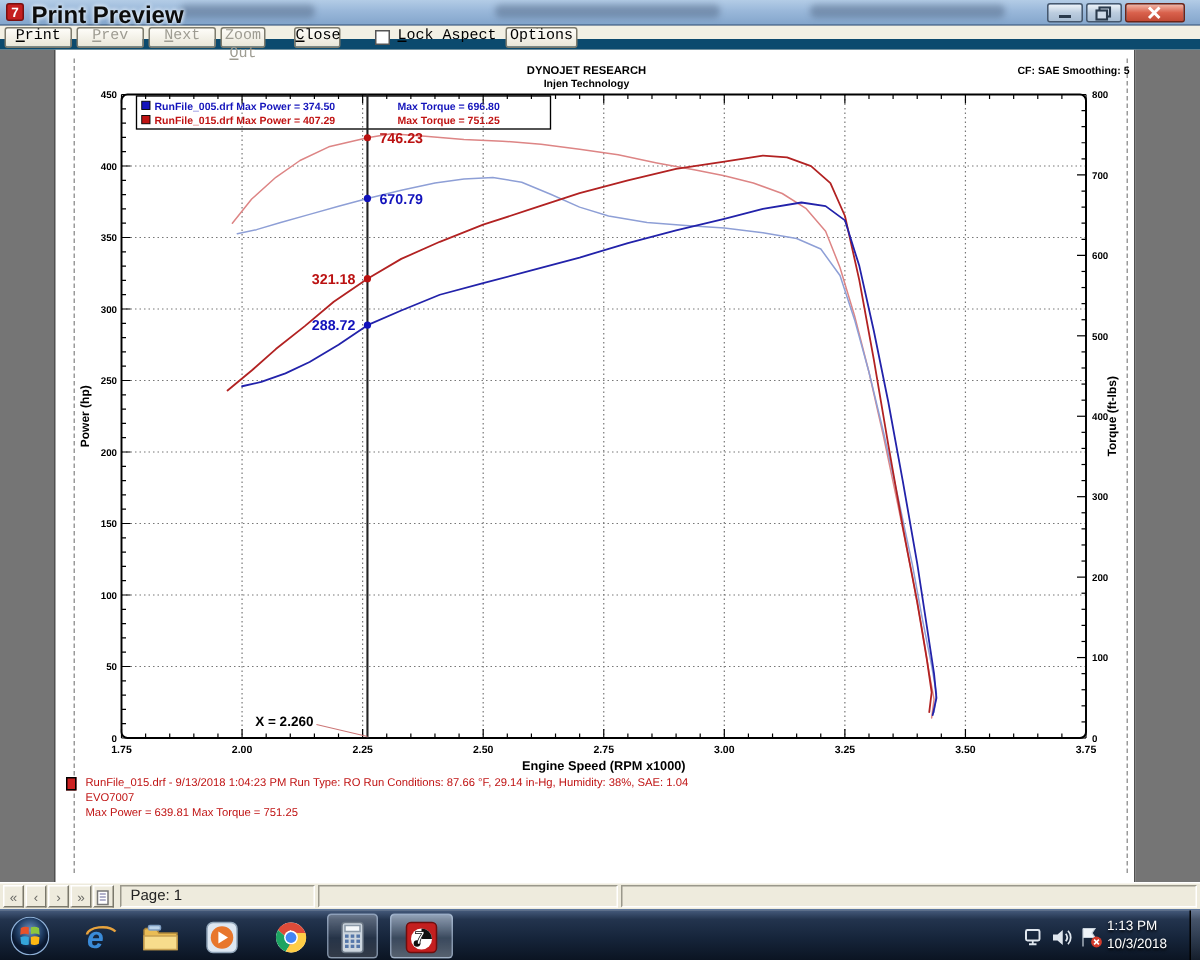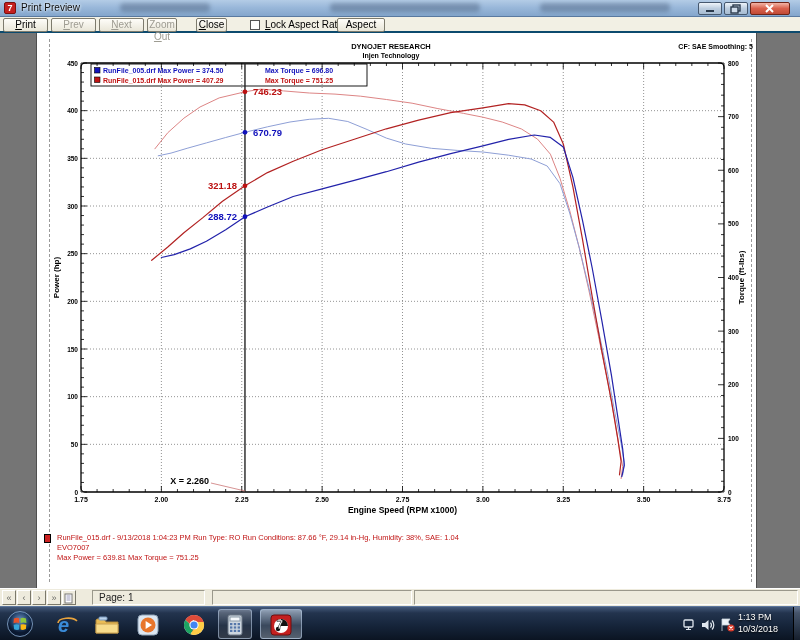--- a/index.html
+++ b/index.html
@@ -7,51 +7,51 @@
   *{box-sizing:border-box;}
   
   #titlebar{position:absolute;left:0;top:0;width:800px;height:17px;
     background:linear-gradient(180deg,#b3cce6 0%,#9ab8da 45%,#84a6cc 100%);
     border-bottom:1px solid #5a7aa0;z-index:30;}
   .tb-smudge{position:absolute;top:3px;height:9px;border-radius:4px;
     background:rgba(35,52,80,.30);filter:blur(2px);}
   #title-icon{position:absolute;left:4px;top:2px;width:12px;height:12px;border-radius:2px;
     background:#c41f1f;border:1px solid #7a0f0f;color:#fff;font-size:9px;font-weight:bold;
     text-align:center;line-height:11px;}
-  #title-text{position:absolute;left:21px;top:2px;font-size:10px;font-weight:normal;color:#0d0d0d;
+  #title-text{position:absolute;left:21px;top:2px;font-size:16px;font-weight:bold;color:#0d0d0d;
     text-shadow:0 0 3px #e8f1fa,0 0 3px #e8f1fa;}
   .capbtn{position:absolute;top:2px;height:13px;border:1px solid #46586e;border-radius:2px;
     background:linear-gradient(#eef4fa,#bccddf 50%,#a7bcd2);}
   .capbtn svg{display:block;margin:auto;}
   #btn-min{right:78px;width:24px;}
   #btn-restore{right:52px;width:24px;}
   #btn-close{right:10px;width:40px;background:linear-gradient(#f2b5a6,#d9614c 50%,#c14a36);
     border-color:#6e2417;}
   
   #toolbar{position:absolute;left:0;top:17px;width:800px;height:16px;background:#f2f0e4;
-    border-bottom:2px solid #0c4a6e;z-index:25;}
+    border-bottom:7px solid #0c4a6e;z-index:25;font-family:Liberation Mono, monospace;}
   .tbtn{position:absolute;top:1px;height:14px;border:1px solid #7d7b6d;border-radius:2px;
     background:linear-gradient(#fefdf9,#e9e6d8);font-size:10px;color:#000;text-align:center;
     line-height:12px;}
   .tbtn.disabled{color:#9e9c92;}
   #chk-lock{position:absolute;left:250px;top:3px;width:10px;height:10px;background:#fff;
     border:1px solid #555;}
   #chk-label{position:absolute;left:265px;top:2px;font-size:10px;color:#000;}
   
   #preview{position:absolute;left:0;top:33px;width:800px;height:601px;background:#757575;}
   #page{position:absolute;left:36px;top:0;width:721px;height:555px;background:#fff;
     border-left:1px solid #4f4f4f;border-right:1px solid #4f4f4f;}
   .margin-dash{position:absolute;top:6px;height:543px;width:0;border-left:1px dashed #9a9a9a;}
   #chart-svg{position:absolute;left:0;top:0;}
   
   #runinfo{position:absolute;left:7px;top:484px;font-size:7.5px;line-height:10px;}
   .runblock{position:relative;padding-left:13px;margin-bottom:3px;white-space:nowrap;}
   .runblock .sq{position:absolute;left:0;top:1px;width:7px;height:9px;border:1px solid #000;}
   .run-blue{color:#1414bb;}  .run-blue .sq{background:#2222cc;}
-  .run-red{color:#c01414;margin-top:16px;}   .run-red .sq{background:#cc2222;}
+  .run-red{color:#c01414;}   .run-red .sq{background:#cc2222;}
   
   #statusbar{position:absolute;left:0;top:588px;width:800px;height:18px;background:#eeebdd;
     border-top:1px solid #fff;}
   .navbtn{position:absolute;top:1px;width:14px;height:15px;background:#eeebdd;
     border:1px solid;border-color:#fff #7a786b #7a786b #fff;font-size:9px;color:#6b6b66;
     text-align:center;line-height:14px;}
   .spanel{position:absolute;top:1px;height:15px;border:1px solid;
     border-color:#9a988b #fff #fff #9a988b;font-size:10px;color:#222;line-height:14px;
     padding-left:6px;}
   
@@ -97,21 +97,21 @@
 </div>
 
 <div id="toolbar">
   <div class="tbtn" style="left:3px;width:45px;"><u>P</u>rint</div>
   <div class="tbtn disabled" style="left:51px;width:45px;"><u>P</u>rev</div>
   <div class="tbtn disabled" style="left:99px;width:45px;"><u>N</u>ext</div>
   <div class="tbtn disabled" style="left:147px;width:30px;">Zoom <u>O</u>ut</div>
   <div class="tbtn" style="left:196px;width:31px;"><u>C</u>lose</div>
   <div id="chk-lock"></div>
   <div id="chk-label"><u>L</u>ock Aspect Ratio</div>
-  <div class="tbtn" style="left:337px;width:48px;">Aspect</div>
+  <div class="tbtn" style="left:337px;width:48px;">Options</div>
 </div>
 
 <div id="preview">
   <div id="page">
     <div class="margin-dash" style="left:12px;"></div>
     <div class="margin-dash" style="left:714px;"></div>
     <svg id="chart-svg" width="721" height="555" viewBox="0 0 721 555">
         <text x="354" y="16" font-size="7.5" font-weight="bold" text-anchor="middle">DYNOJET RESEARCH</text>
         <text x="354" y="25" font-size="7" font-weight="bold" text-anchor="middle">Injen Technology</text>
         <text x="716" y="16" font-size="7" font-weight="bold" text-anchor="end">CF: SAE  Smoothing: 5</text>
@@ -374,21 +374,21 @@
   <div class="navbtn" style="left:32px;">›</div>
   <div class="navbtn" style="left:47px;">»</div>
   <div class="navbtn" style="left:62px;">
     <svg width="10" height="11" viewBox="0 0 10 11" style="margin-top:2px">
         <rect x="1" y="1" width="7" height="9" fill="#fff" stroke="#777"></rect>
         <line x1="2.5" y1="3" x2="6.5" y2="3" stroke="#99b"></line>
         <line x1="2.5" y1="5" x2="6.5" y2="5" stroke="#99b"></line>
         <line x1="2.5" y1="7" x2="6.5" y2="7" stroke="#99b"></line>
       </svg>
   </div>
-  <div class="spanel" style="left:92px;width:113px;">Page: 1</div>
+  <div class="spanel" style="left:80px;width:130px;">Page: 1</div>
   <div class="spanel" style="left:212px;width:200px;"></div>
   <div class="spanel" style="left:414px;width:384px;"></div>
 </div>
 
 <div id="taskbar">
   <div class="task-icon" style="left:7px;top:4px;width:26px;height:26px;">
     <svg width="26" height="26" viewBox="0 0 26 26">
       <defs>
           <radialGradient id="orb" cx="50%" cy="35%">
             <stop offset="0%" stop-color="#6d93c4"></stop>

